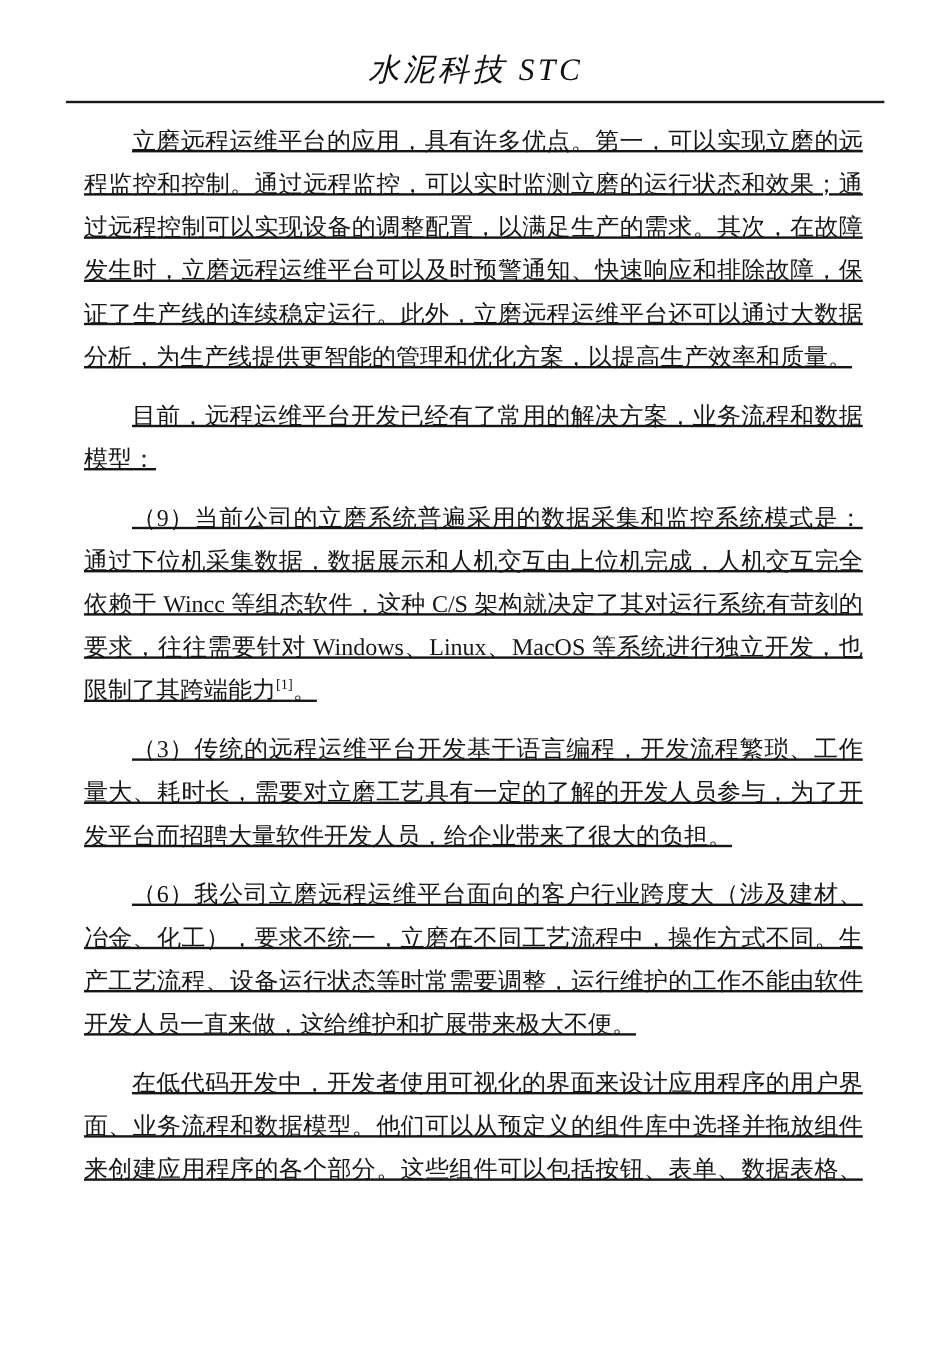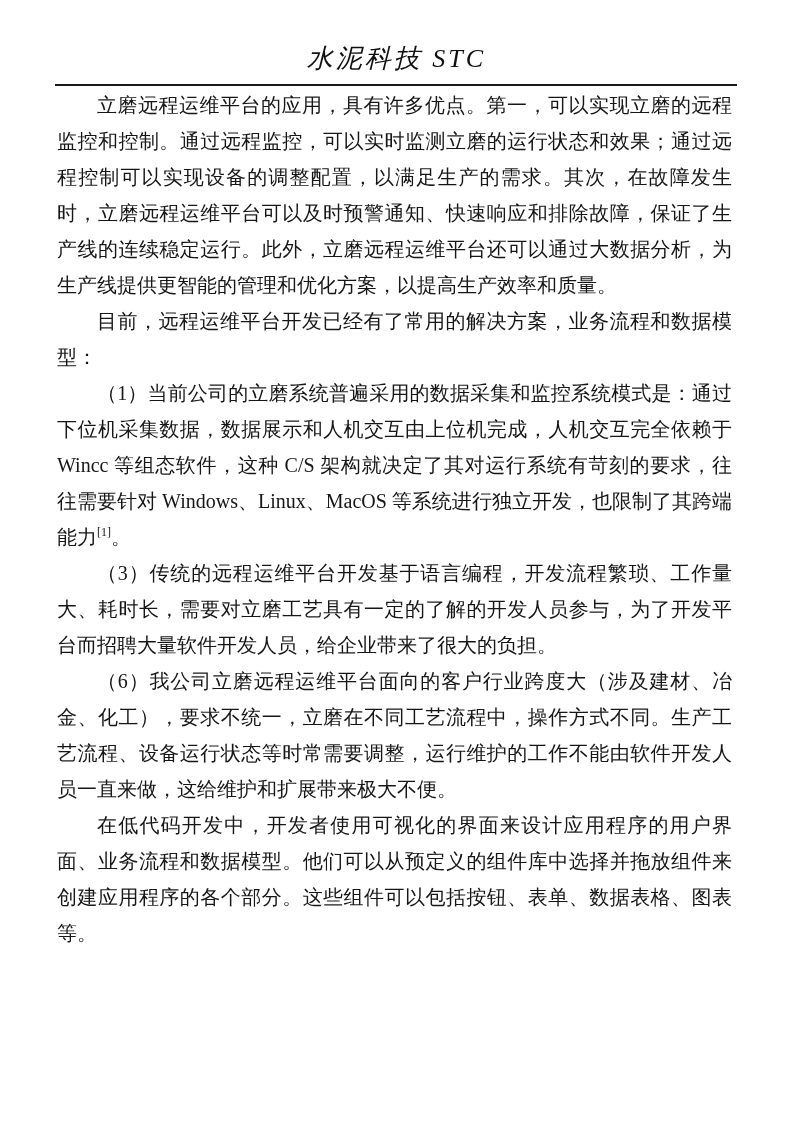--- a/index.html
+++ b/index.html
@@ -44,23 +44,24 @@
     top: 87px;
     left: 57px;
     width: 675px;
     font-size: 20px;
     line-height: 36px;
     text-align: justify;
     text-justify: inter-character;
     color: #161616;
   }
   .body-text p {
-    margin: 0;
+    margin: 13px;
     padding: 0;
     text-indent: 40px;
+    text-decoration: underline;
   }
   .body-text sup {
     font-size: 12px;
     line-height: 0;
     vertical-align: super;
   }
   .footer-rule {
     position: absolute;
     top: 1049px;
     left: 55px;
@@ -95,21 +96,21 @@
 
 <div class="page">
 
   <div class="header-title">水泥科技 STC</div>
 
   <div class="header-rule"></div>
 
   <div class="body-text">
     <p>立磨远程运维平台的应用，具有许多优点。第一，可以实现立磨的远程监控和控制。通过远程监控，可以实时监测立磨的运行状态和效果；通过远程控制可以实现设备的调整配置，以满足生产的需求。其次，在故障发生时，立磨远程运维平台可以及时预警通知、快速响应和排除故障，保证了生产线的连续稳定运行。此外，立磨远程运维平台还可以通过大数据分析，为生产线提供更智能的管理和优化方案，以提高生产效率和质量。</p>
     <p>目前，远程运维平台开发已经有了常用的解决方案，业务流程和数据模型：</p>
-    <p><span>（1）当前公司的立磨系统普遍采用的数据采集和监控系统模式是：通过下位机采集数据，数据展示和人机交互由上位机完成，人机交互完全依赖于 Wincc 等组态软件，这种 C/S 架构就决定了其对运行系统有苛刻的要求，往往需要针对 Windows、Linux、MacOS 等系统进行独立开发，也限制了其跨端能力</span><sup>[1]</sup><span>。</span></p>
+    <p><span>（9）当前公司的立磨系统普遍采用的数据采集和监控系统模式是：通过下位机采集数据，数据展示和人机交互由上位机完成，人机交互完全依赖于 Wincc 等组态软件，这种 C/S 架构就决定了其对运行系统有苛刻的要求，往往需要针对 Windows、Linux、MacOS 等系统进行独立开发，也限制了其跨端能力</span><sup>[1]</sup><span>。</span></p>
     <p>（3）传统的远程运维平台开发基于语言编程，开发流程繁琐、工作量大、耗时长，需要对立磨工艺具有一定的了解的开发人员参与，为了开发平台而招聘大量软件开发人员，给企业带来了很大的负担。</p>
     <p>（6）我公司立磨远程运维平台面向的客户行业跨度大（涉及建材、冶金、化工），要求不统一，立磨在不同工艺流程中，操作方式不同。生产工艺流程、设备运行状态等时常需要调整，运行维护的工作不能由软件开发人员一直来做，这给维护和扩展带来极大不便。</p>
     <p>在低代码开发中，开发者使用可视化的界面来设计应用程序的用户界面、业务流程和数据模型。他们可以从预定义的组件库中选择并拖放组件来创建应用程序的各个部分。这些组件可以包括按钮、表单、数据表格、图表等。</p>
   </div>
 
   <svg class="footer-rule" viewBox="0 0 682 9" preserveAspectRatio="none">
     <polygon fill="#111111" points="0,3.4 90,2.8 200,2.4 300,1.8 360,1.6 440,2.1 540,2.7 682,3.1 682,4.7 600,5.1 480,5.9 360,6.9 300,6.6 220,6.1 120,5.1 0,4.7"></polygon>
   </svg>
 
   <div class="footer-row">

